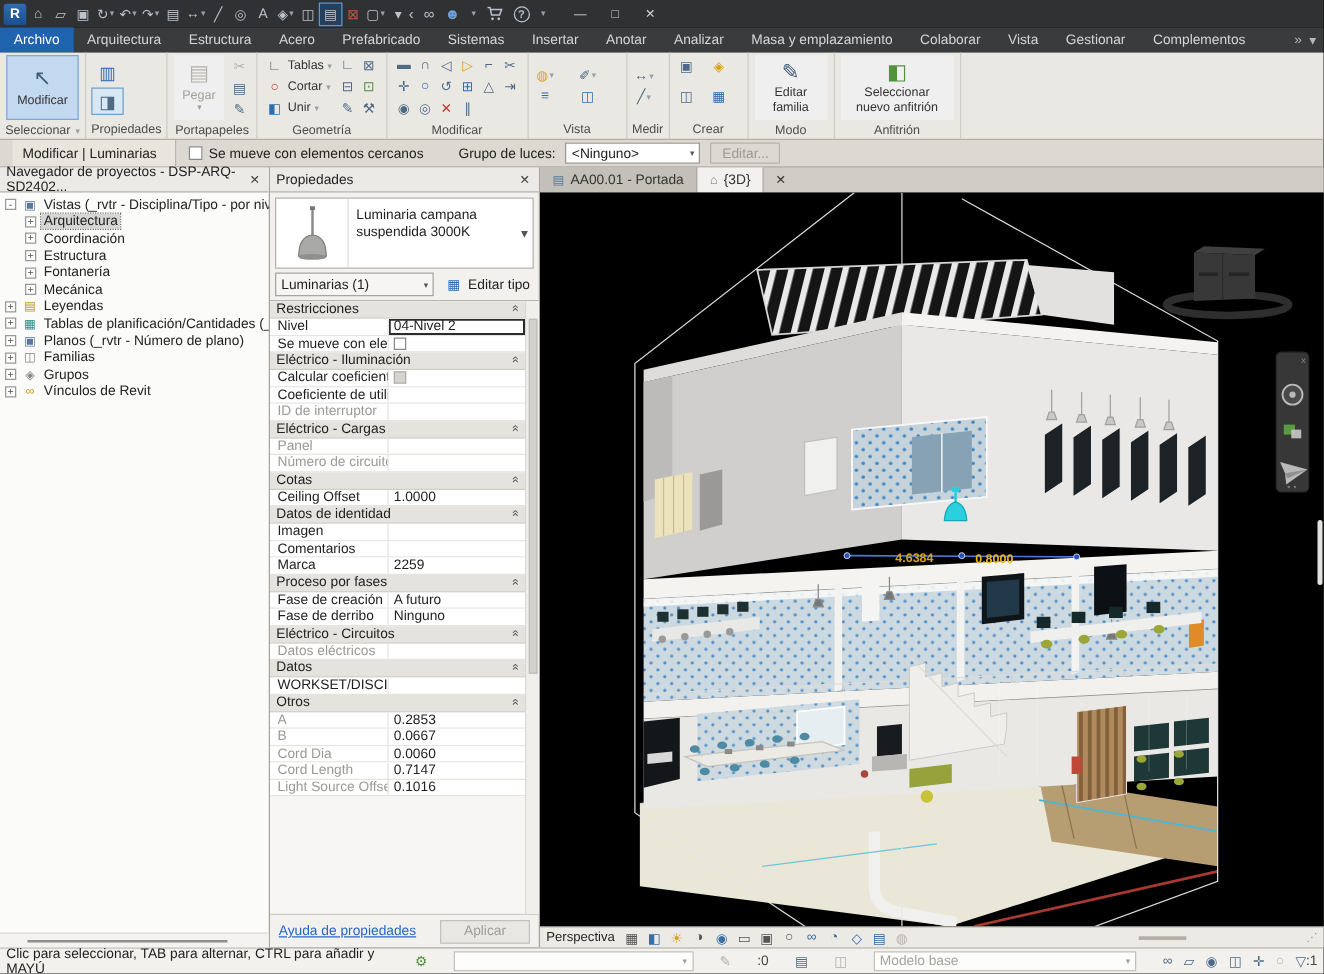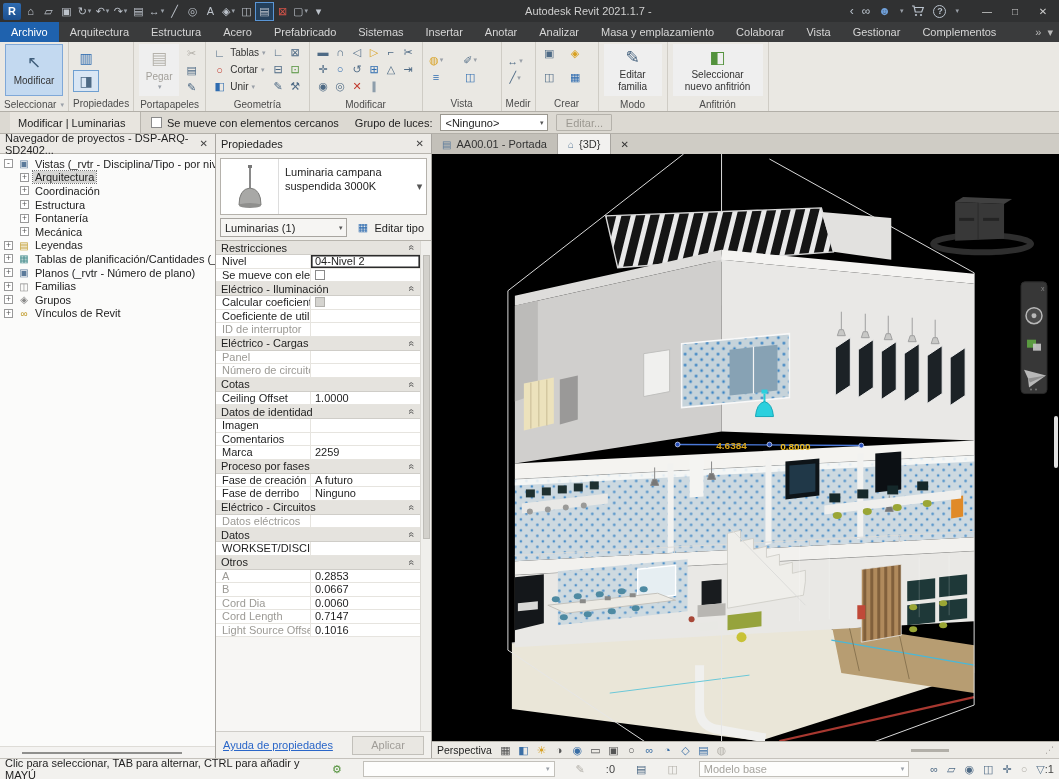--- a/index.html
+++ b/index.html
@@ -53,21 +53,21 @@
   .gbtn{display:flex;align-items:center;gap:2px;font-size:10px;color:#333;}
   .stack{display:flex;flex-direction:column;align-items:center;justify-content:center;gap:3px;}
   .stack .ri{font-size:14px;width:24px;height:20px;}
 
   
   .optbar{height:22px;background:#dcd9d2;border-bottom:1px solid #b2afa8;display:flex;align-items:center;flex:none;font-size:11px;}
   .opt-context{width:131px;align-self:stretch;display:flex;align-items:center;padding-left:8px;
     background:#e8e5df;border-right:1px solid #b8b5ae;color:#1e1e1e;margin-left:10px;}
   .opt-check{display:flex;align-items:center;gap:5px;margin-left:10px;}
   .checkbox{width:11px;height:11px;border:1px solid #8a8a8a;background:#fff;display:inline-block;}
-  .opt-grouplabel{margin-left:16px;}
+  .opt-grouplabel{margin-left:28px;}
   .opt-select{width:108px;height:17px;background:#fff;border:1px solid #9a978f;display:flex;align-items:center;
     justify-content:space-between;padding:0 4px;margin-left:8px;}
   .opt-edit{width:56px;height:17px;border:1px solid #b5b2ab;background:#dcd9d2;color:#9c9992;
     display:flex;align-items:center;justify-content:center;margin-left:8px;border-radius:1px;}
 
   
   .main{flex:1;display:flex;min-height:0;}
   .panel-header{height:20px;background:#eceae6;border-bottom:1px solid #b8b5ae;display:flex;align-items:center;
     padding:0 5px;font-size:11px;color:#1e1e1e;flex:none;}
   .panel-header .x{margin-left:auto;font-size:10px;color:#444;padding:0 2px;}
@@ -90,21 +90,21 @@
   .typesel{display:flex;background:#fff;border:1px solid #b5b2ac;margin:4px 4px 0 4px;height:57px;}
   .thumb{width:58px;border-right:1px solid #ddd;flex:none;display:flex;align-items:center;justify-content:center;}
   .typename{flex:1;padding:7px 3px 0 6px;font-size:11px;line-height:1.25;color:#1e1e1e;}
   .typecaret{width:13px;display:flex;align-items:center;justify-content:center;color:#555;}
   .selrow{display:flex;align-items:center;margin:3px 4px;gap:4px;}
   .selcombo{flex:1;height:19px;border:1px solid #a8a5a0;background:#f6f5f3;display:flex;align-items:center;
     justify-content:space-between;padding:0 4px;}
   .edittype{display:flex;align-items:center;gap:3px;font-size:11px;color:#1e1e1e;padding:1px 3px;}
   .pgrid-wrap{flex:1;display:flex;border-top:1px solid #b8b5ae;min-height:0;background:#f7f6f4;}
   .pgrid{flex:1;background:#f7f6f4;overflow:hidden;}
-  .psec{height:14px;background:#e5e3de;border-bottom:1px solid #cfcdc8;display:flex;align-items:center;
+  .psec{height:14px;background:#e5e3de;border-bottom:1px solid #cfcdc8;display:flex;align-items:flex-start;
     padding:0 5px;color:#1e1e1e;gap:44px;}
   .psec .chev{margin-left:auto;transform:rotate(90deg);font-size:10px;color:#555;}
   .prow{display:flex;height:13.5px;border-bottom:1px solid #e6e4df;background:#fff;}
   .plabel{width:95px;padding-left:6px;border-right:1px solid #e6e4df;display:flex;align-items:center;
     white-space:nowrap;overflow:hidden;color:#1e1e1e;}
   .plabel.gray{color:#9c9a95;}
   .pvalue{flex:1;padding-left:4px;display:flex;align-items:center;color:#1e1e1e;white-space:nowrap;overflow:hidden;}
   .prow.editing .pvalue{box-shadow:inset 0 0 0 1.6px #2b2b2b;background:#fff;}
   .cb{width:10px;height:10px;border:1px solid #8a8a8a;background:#fff;display:inline-block;}
   .cb.disabled{background:#d5d4d0;border-color:#b2b1ad;}
@@ -165,21 +165,20 @@
         <span class="qat-btn">╱</span>
         <span class="qat-btn">◎</span>
         <span class="qat-btn">A</span>
         <span class="qat-btn">◈<span class="caret">▾</span></span>
         <span class="qat-btn">◫</span>
         <span class="qat-btn active">▤</span>
         <span class="qat-btn redx">⊠</span>
         <span class="qat-btn">▢<span class="caret">▾</span></span>
         <span class="qat-btn">▾</span>
       </div>
-    <div class="title-text">Autodesk Revit 2021.1.7 -</div>
     <div class="title-right">
       <span class="tr-ic">‹</span>
       <span class="tr-ic">∞</span>
       <span class="tr-ic user">☻</span>
       <span class="caret">▾</span>
       <span class="tr-ic">
         <svg width="14" height="12" viewBox="0 0 14 12">
             <path d="M1 1h2l1.3 6h6.4l1.6-4.5H3.6" fill="none" stroke="#b9c2cc" stroke-width="1.2"></path>
             <circle cx="5" cy="10" r="1.1" fill="#b9c2cc"></circle>
             <circle cx="10" cy="10" r="1.1" fill="#b9c2cc"></circle>

